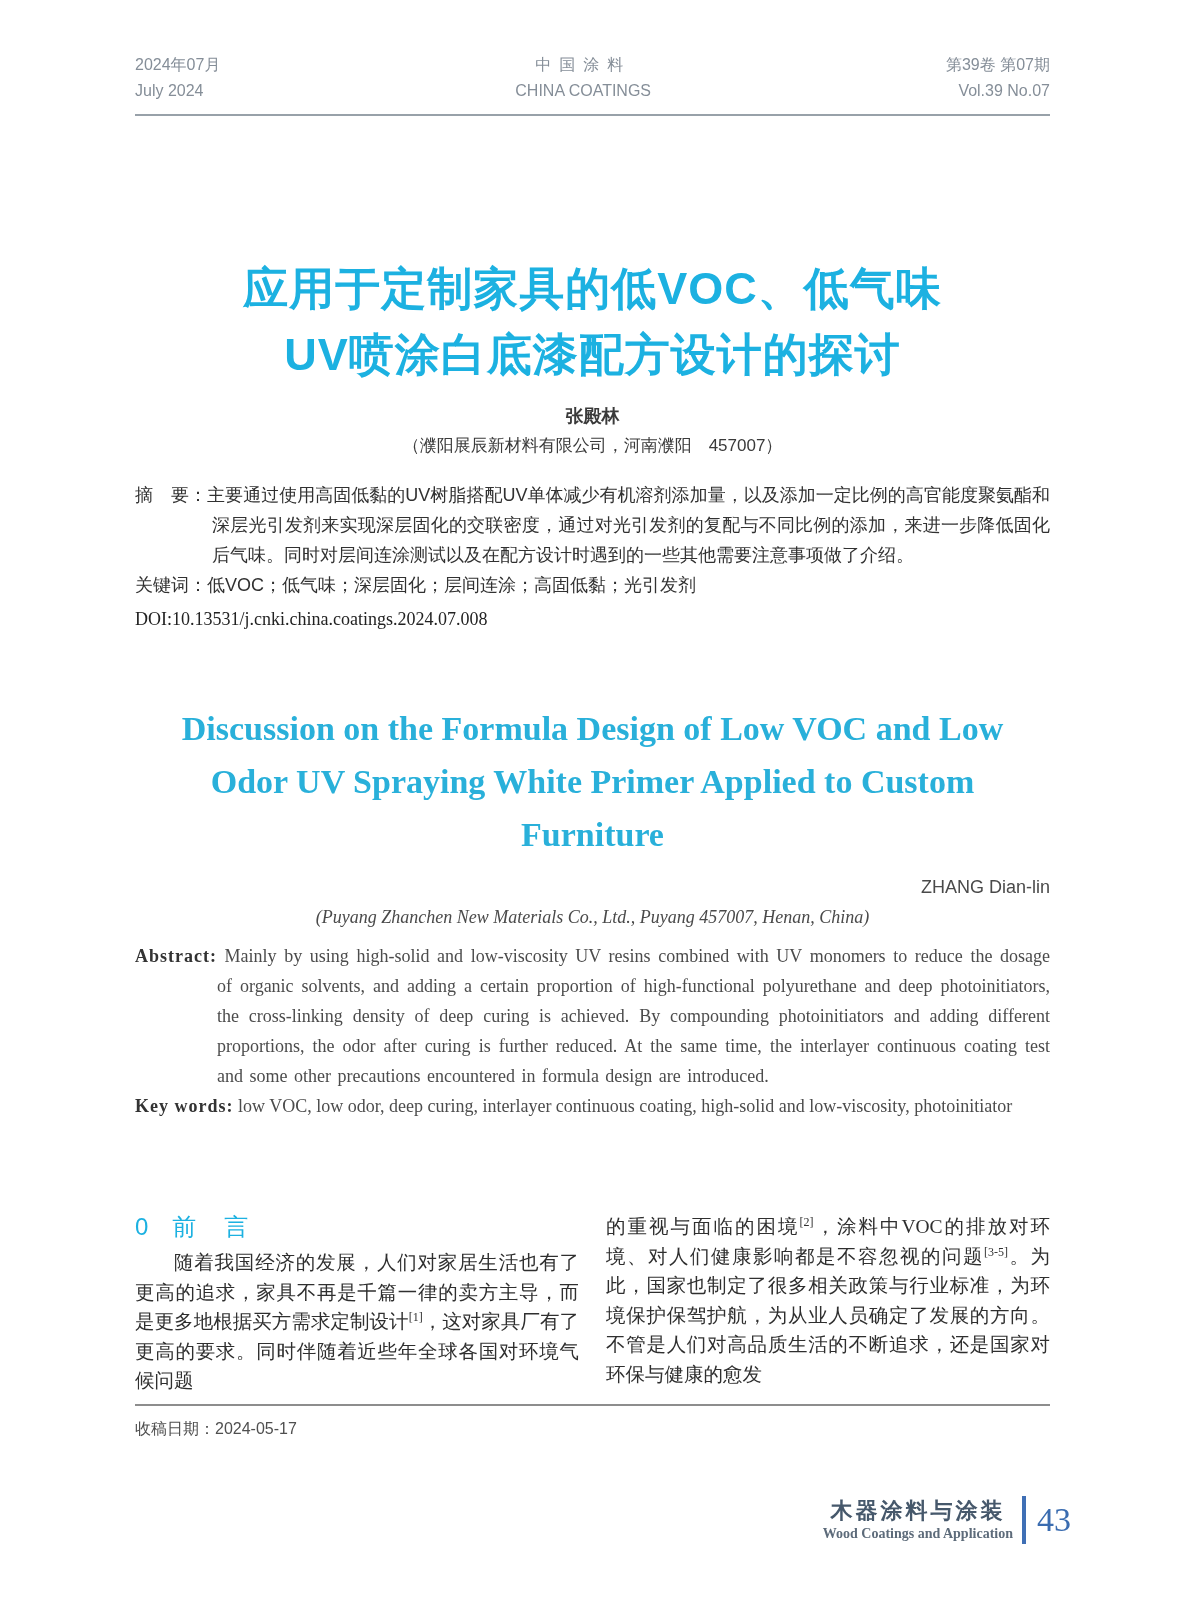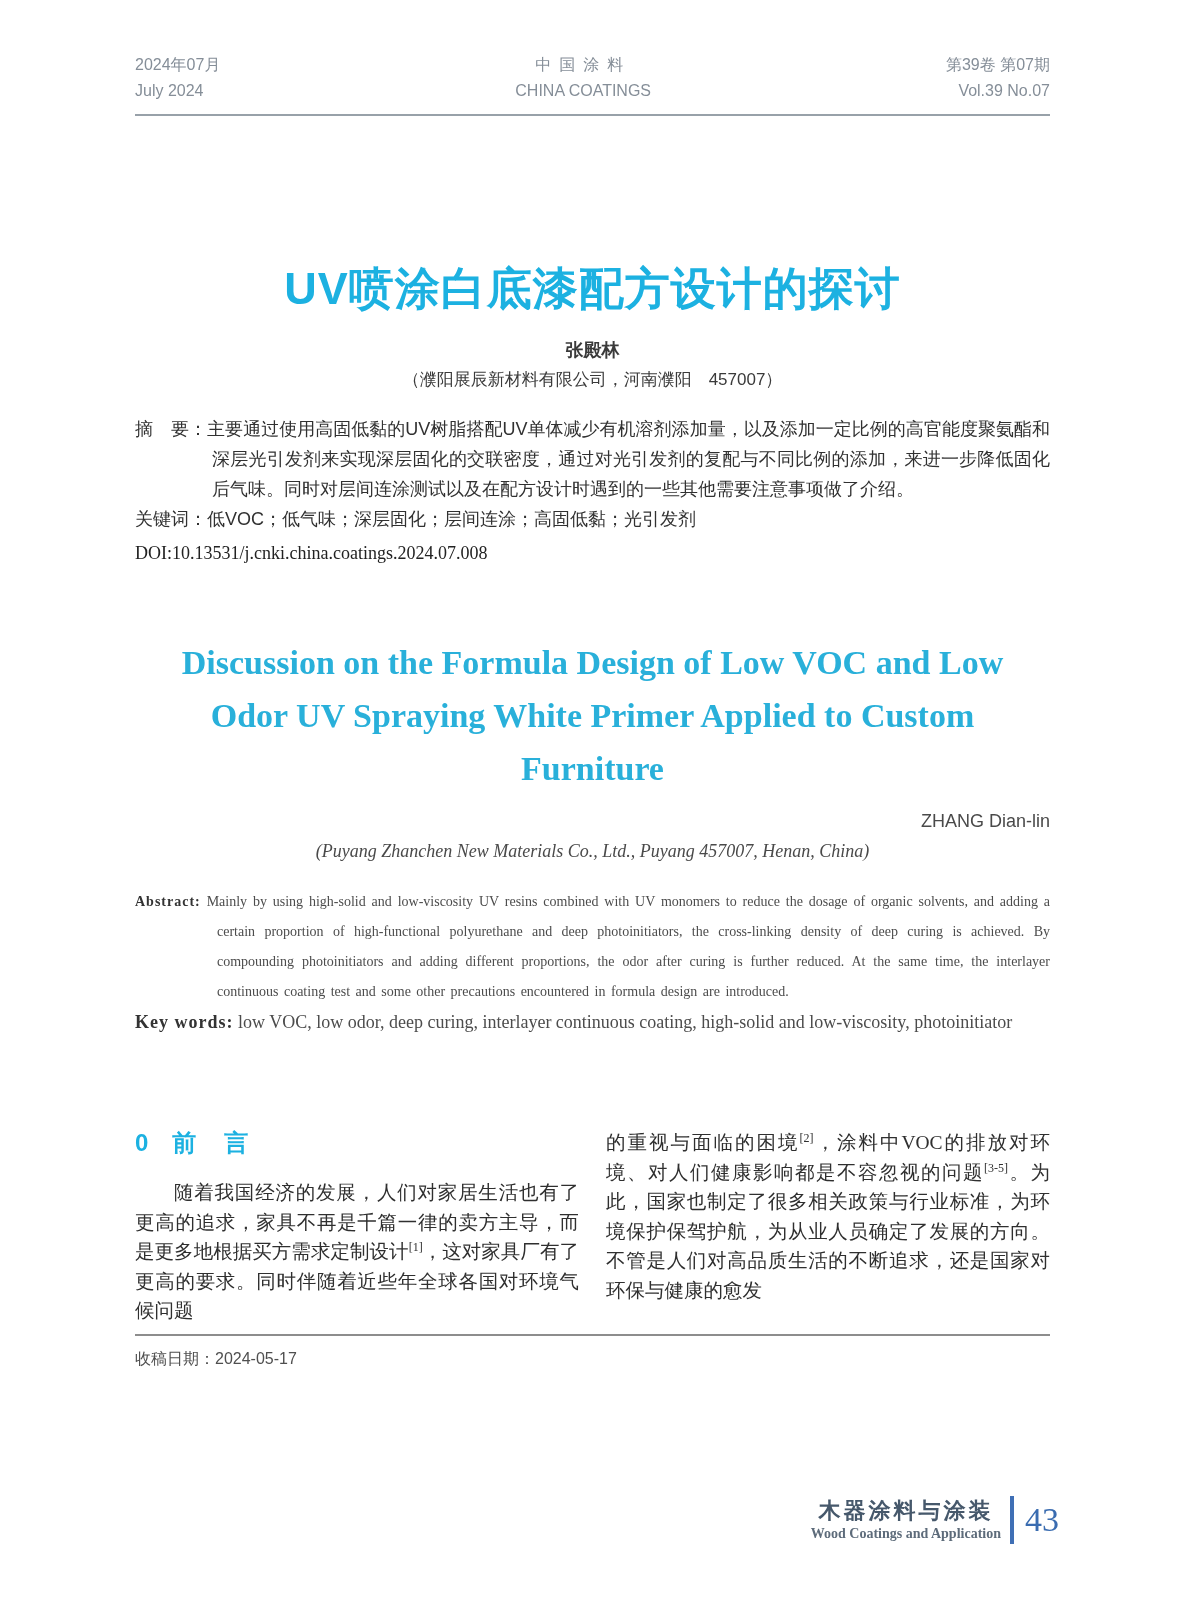--- a/index.html
+++ b/index.html
@@ -46,54 +46,54 @@
     font-weight:bold;font-size:34px;line-height:53px;color:#29b0da;
   }
   .author-en{margin-top:14px;text-align:right;font-size:18px;line-height:24px;color:#4a4a4a;}
   .affil-en{
     margin-top:6px;text-align:center;font-family:"Liberation Serif",serif;
     font-style:italic;font-size:18px;line-height:24px;color:#4a4a4a;
   }
 
   
   .abstract-en{
-    margin-top:24px;font-family:"Liberation Serif",serif;font-size:14px;
+    margin-top:12px;font-family:"Liberation Serif",serif;font-size:18px;
     line-height:30px;color:#4c4c4c;text-align:justify;
     padding-left:82px;text-indent:-82px;word-spacing:2px;
   }
   .abstract-en .label,.keywords-en .label{
     font-weight:bold;color:#333;letter-spacing:1px;
   }
   .keywords-en{
     font-family:"Liberation Serif",serif;font-size:18px;line-height:30px;color:#4c4c4c;
     padding-left:82px;text-indent:-82px;
   }
 
   
   .columns{display:flex;gap:27px;margin-top:91px;}
   .col{width:444px;font-size:19.5px;line-height:29.5px;text-align:justify;
        color:#2f2f2f;font-family:"Liberation Serif",serif;}
   .sec-heading{
-    color:#1cb1e1;font-size:24px;line-height:30px;font-weight:bold;
-    font-family:"Liberation Sans",sans-serif;margin-bottom:20px;
+    color:#1cb1e1;font-size:24px;line-height:30px;font-weight:normal;
+    font-family:"Liberation Sans",sans-serif;margin-bottom:6px;
   }
   .sec-num{margin-right:24px;}
   .sec-title{letter-spacing:2px;}
   .col p{margin:0;}
   .indent-first{text-indent:2em;}
   .ref-sup{font-size:12px;vertical-align:super;line-height:0;}
 
   
   .footnote{
     margin-top:8px;border-top:2px solid #8d8d8d;padding-top:8px;
     font-size:16px;line-height:29px;color:#4f4f4f;
   }
 
   
-  .page-badge{position:absolute;right:128px;top:1496px;display:flex;align-items:center;}
+  .page-badge{position:absolute;right:116px;top:1496px;display:flex;align-items:center;}
   .badge-text{text-align:center;margin-right:9px;}
   .badge-cn{font-size:22px;font-weight:bold;color:#46586b;letter-spacing:3px;line-height:26px;}
   .badge-en{font-family:"Liberation Serif",serif;font-weight:bold;font-size:14px;color:#5d6b7a;line-height:18px;margin-top:1px;}
   .badge-bar{width:4px;height:48px;background:#3f6fb5;margin-right:11px;}
   .badge-num{font-family:"Liberation Serif",serif;font-size:34px;color:#3a6cb0;}
 </style>
 </head>
 <body>
 
 <div class="page">
@@ -108,20 +108,21 @@
         <div class="cn-spaced">中国涂料</div>
         <div>CHINA COATINGS</div>
       </div>
       <div class="hdr-block hdr-right">
         <div>第39卷 第07期</div>
         <div>Vol.39 No.07</div>
       </div>
     </div>
 
     <div class="title-cn">
+      <div>应用于定制家具的低VOC、低气味</div>
       <div>UV喷涂白底漆配方设计的探讨</div>
     </div>
 
     <div class="author-cn">张殿林</div>
     <div class="affil-cn">（濮阳展辰新材料有限公司，河南濮阳　457007）</div>
 
     <div class="abstract-cn"><span class="label">摘　要：</span><span>主要通过使用高固低黏的UV树脂搭配UV单体减少有机溶剂添加量，以及添加一定比例的高官能度聚氨酯和深层光引发剂来实现深层固化的交联密度，通过对光引发剂的复配与不同比例的添加，来进一步降低固化后气味。同时对层间连涂测试以及在配方设计时遇到的一些其他需要注意事项做了介绍。</span></div>
 
     <div class="keywords-cn"><span>关键词：</span><span>低VOC；低气味；深层固化；层间连涂；高固低黏；光引发剂</span></div>
 

